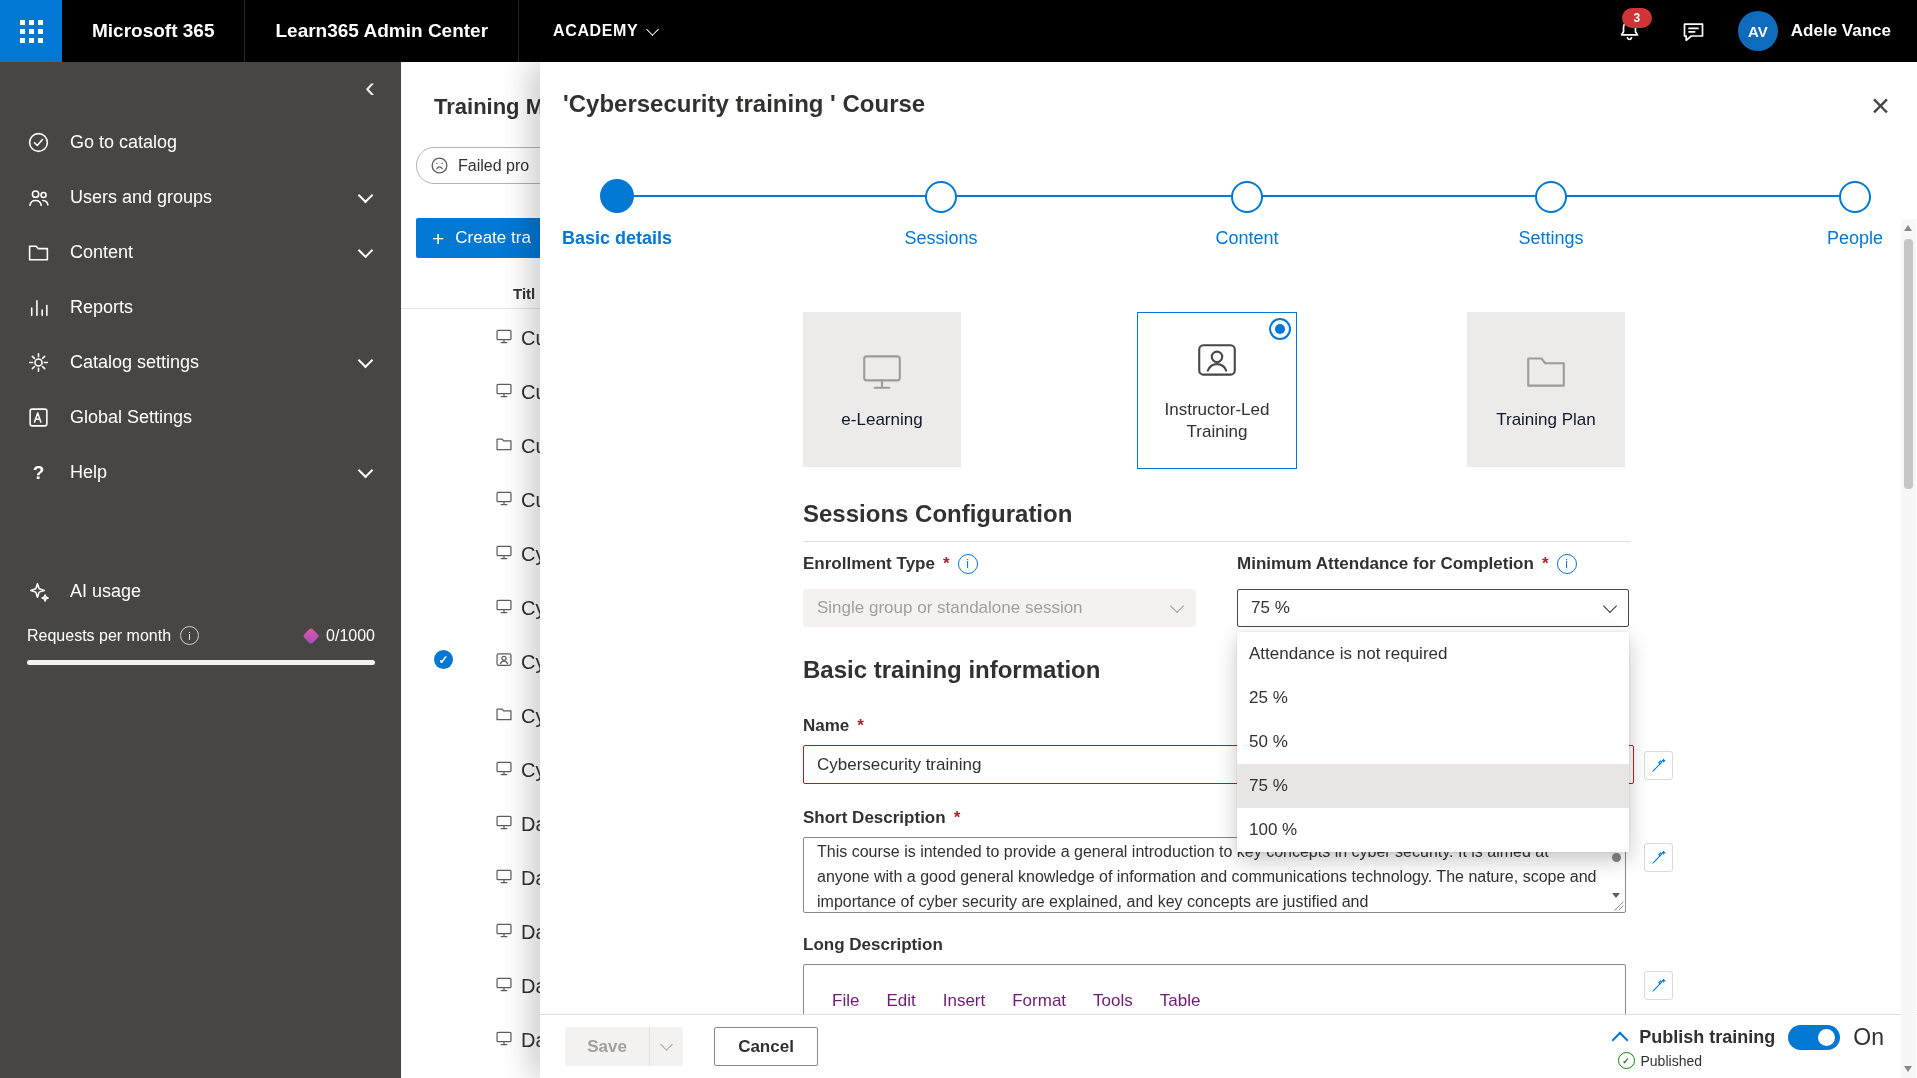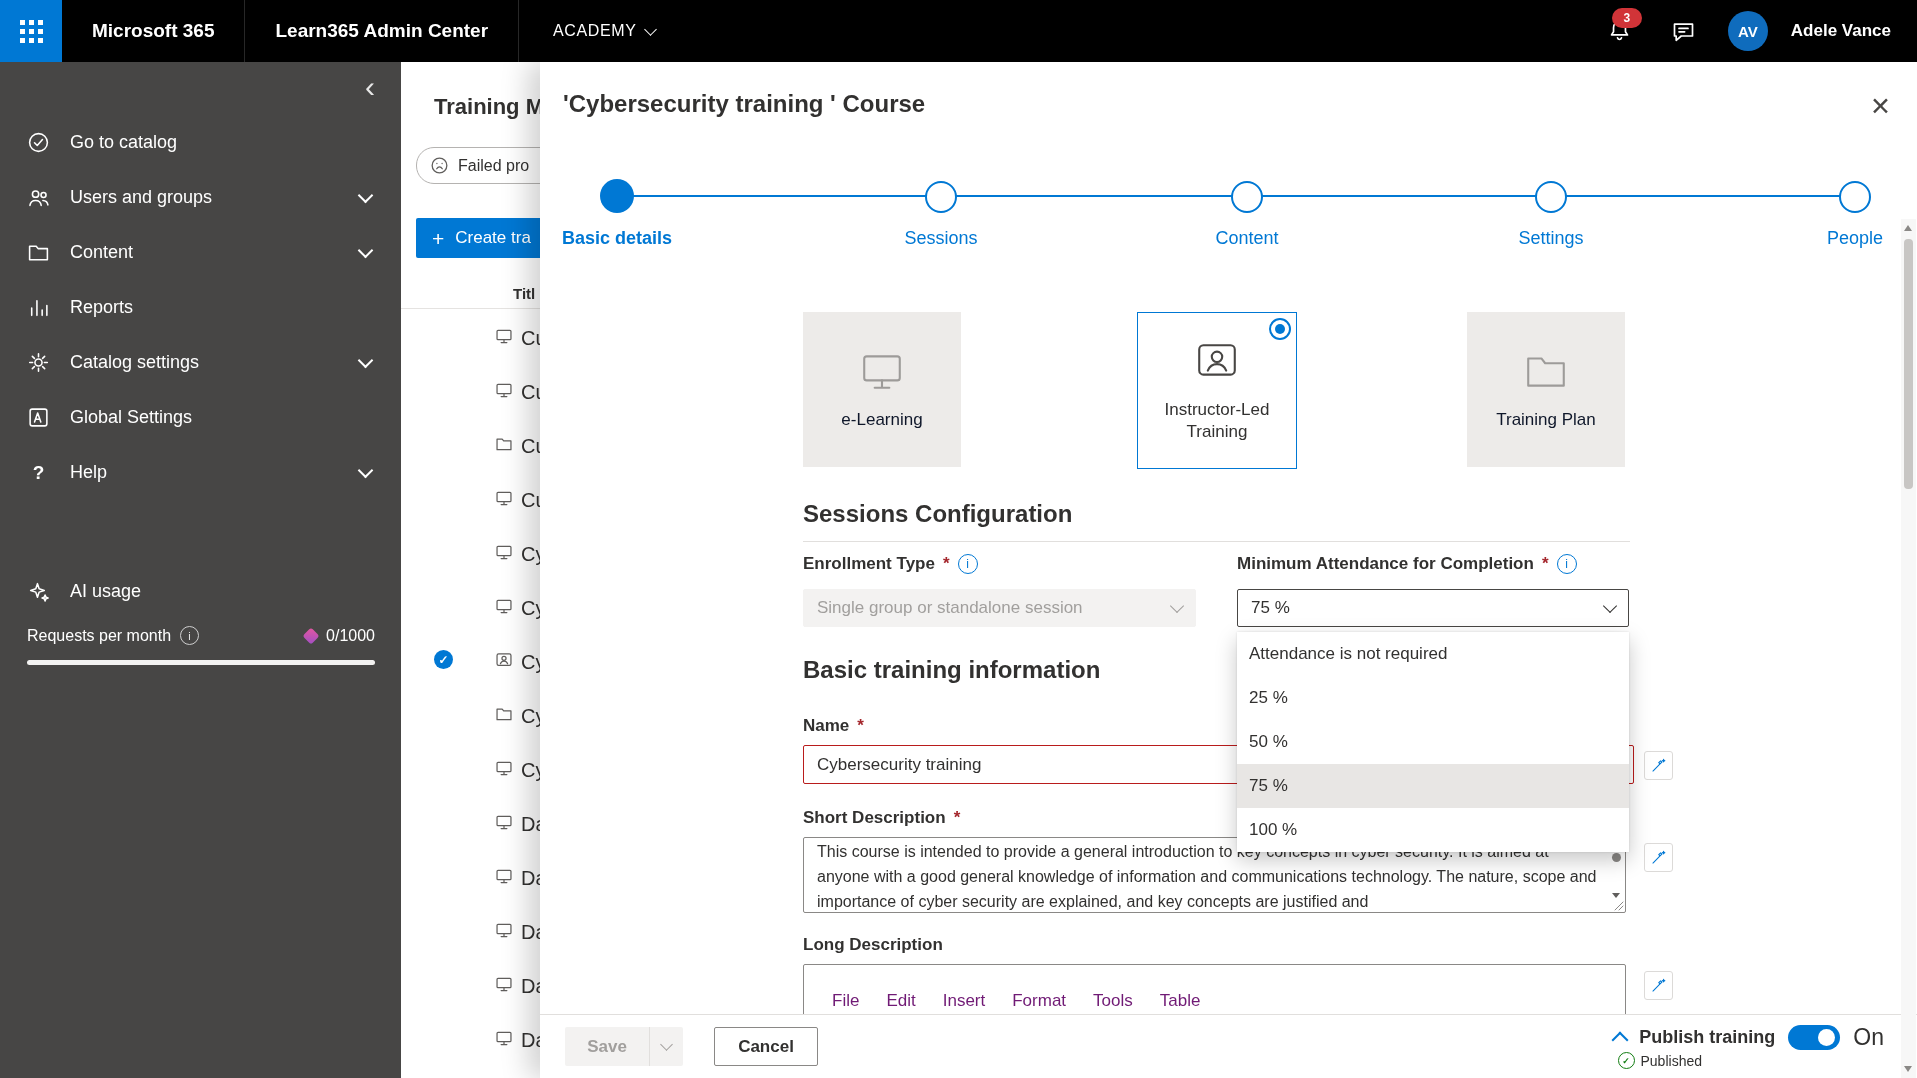--- a/index.html
+++ b/index.html
@@ -8,28 +8,28 @@
   svg{fill:none;stroke:currentColor;stroke-width:1.5;stroke-linecap:round;stroke-linejoin:round}
 
   
   .topbar{position:absolute;left:0;top:0;width:100%;height:62px;background:#000;color:#fff;
           display:flex;align-items:center;z-index:60}
   .waffle{width:62px;height:62px;background:#0078d4;display:flex;align-items:center;justify-content:center;cursor:pointer}
   .wgrid{display:grid;grid-template-columns:repeat(3,5px);gap:4px}
   .wgrid i{width:5px;height:5px;background:#fff;display:block}
   .tbtext{font-size:19px;font-weight:700;padding:0 30px;white-space:nowrap;cursor:pointer}
   .tbsep{width:1px;height:62px;background:#272727}
-  .academy{display:flex;align-items:center;gap:10px;font-size:16px;font-weight:400;letter-spacing:.6px;padding:0 34px;cursor:pointer}
+  .academy{display:flex;align-items:center;gap:10px;font-size:16px;font-weight:700;letter-spacing:.6px;padding:0 34px;cursor:pointer}
   .chev-w{width:8px;height:8px;border-right:1.8px solid #fff;border-bottom:1.8px solid #fff;transform:rotate(45deg);margin-top:-4px}
   .tb-right{margin-left:auto;display:flex;align-items:center;height:100%}
   .tb-ico{position:relative;width:64px;height:62px;display:flex;align-items:center;justify-content:center;color:#fff;cursor:pointer}
   .tb-ico svg{width:27px;height:27px}
   .nbadge{position:absolute;top:8px;right:10px;min-width:20px;height:20px;border-radius:10px;background:#d13438;
           color:#fff;font-size:12px;display:flex;align-items:center;justify-content:center;padding:0 5px;font-weight:700}
-  .user{display:flex;align-items:center;gap:23px;padding:0 26px 0 12px;cursor:pointer}
+  .user{display:flex;align-items:center;gap:13px;padding:0 26px 0 12px;cursor:pointer}
   .avatar{width:40px;height:40px;border-radius:50%;background:#0f6cbd;display:flex;align-items:center;justify-content:center;
           font-size:15px;font-weight:700;color:#fff}
   .uname{font-size:17px;font-weight:600}
 
   
   .sidebar{position:absolute;left:0;top:62px;width:401px;height:1016px;background:#474645;color:#fff;z-index:10}
   .collapse{position:absolute;top:10px;right:26px;font-size:30px;color:#e8e8e8;line-height:1;cursor:pointer}
   .nav{position:absolute;top:53px;left:0;right:0}
   .nav-item{height:55px;display:flex;align-items:center;padding-left:27px;gap:20px;font-size:18px;position:relative;cursor:pointer}
   .nav-item.active{background:#6b6967}

